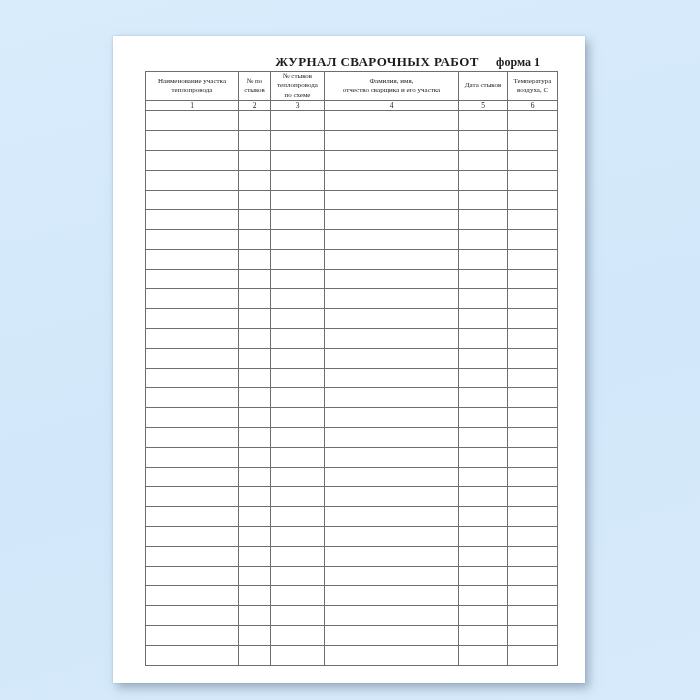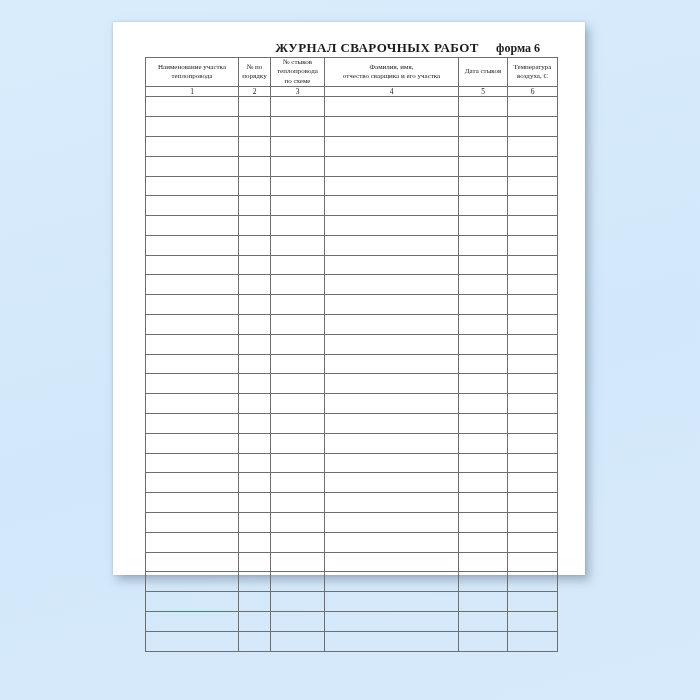--- a/index.html
+++ b/index.html
@@ -9,22 +9,22 @@
     color: var(--text, #1c1c1c);
   }
   .canvas {
     position: relative; width: 700px; height: 700px;
     background: linear-gradient(165deg,
       var(--background-top, #d8ecfc) 0%,
       var(--background-mid, #d2e7f9) 55%,
       var(--background-bottom, #d6eafb) 100%);
   }
   .sheet {
-    position: absolute; left: 113px; top: 22px;
-    width: 472px; height: 553px;
+    position: absolute; left: 113px; top: 36px;
+    width: 472px; height: 647px;
     background: var(--paper, #ffffff);
     box-shadow: 0 0 2px rgba(110,125,145,0.35),
                 4px 5px 9px rgba(100,118,140,0.50);
   }
   .doc-header {
     position: absolute; left: 32px; top: 18px;
     width: 412px; height: 15px;
   }
   .doc-title {
     position: absolute; left: 232px; top: 0;
@@ -55,38 +55,38 @@
   tbody.body-rows td { height: 18.8px; }
 </style>
 </head>
 <body>
 
 <div class="canvas">
   <div class="sheet">
 
     <div class="doc-header">
       <span class="doc-title">ЖУРНАЛ СВАРОЧНЫХ РАБОТ</span>
-      <span class="form-label">форма 6</span>
+      <span class="form-label">форма 1</span>
     </div>
 
     <table class="log">
       <colgroup>
         <col style="width:93px">
           <col style="width:32px">
           <col style="width:54px">
         <col style="width:134px">
           <col style="width:49px">
           <col style="width:50px">
       </colgroup>
       <thead>
         <tr>
           <th>Наименование участка
 теплопровода</th>
           <th>№ по
-порядку</th>
+стыков</th>
           <th>№ стыков
 теплопровода
 по схеме</th>
           <th>Фамилия, имя,
 отчество сварщика и его участка</th>
           <th>Дата стыков</th>
           <th>Температура
 воздуха, С</th>
         </tr>
         <tr class="nums">

